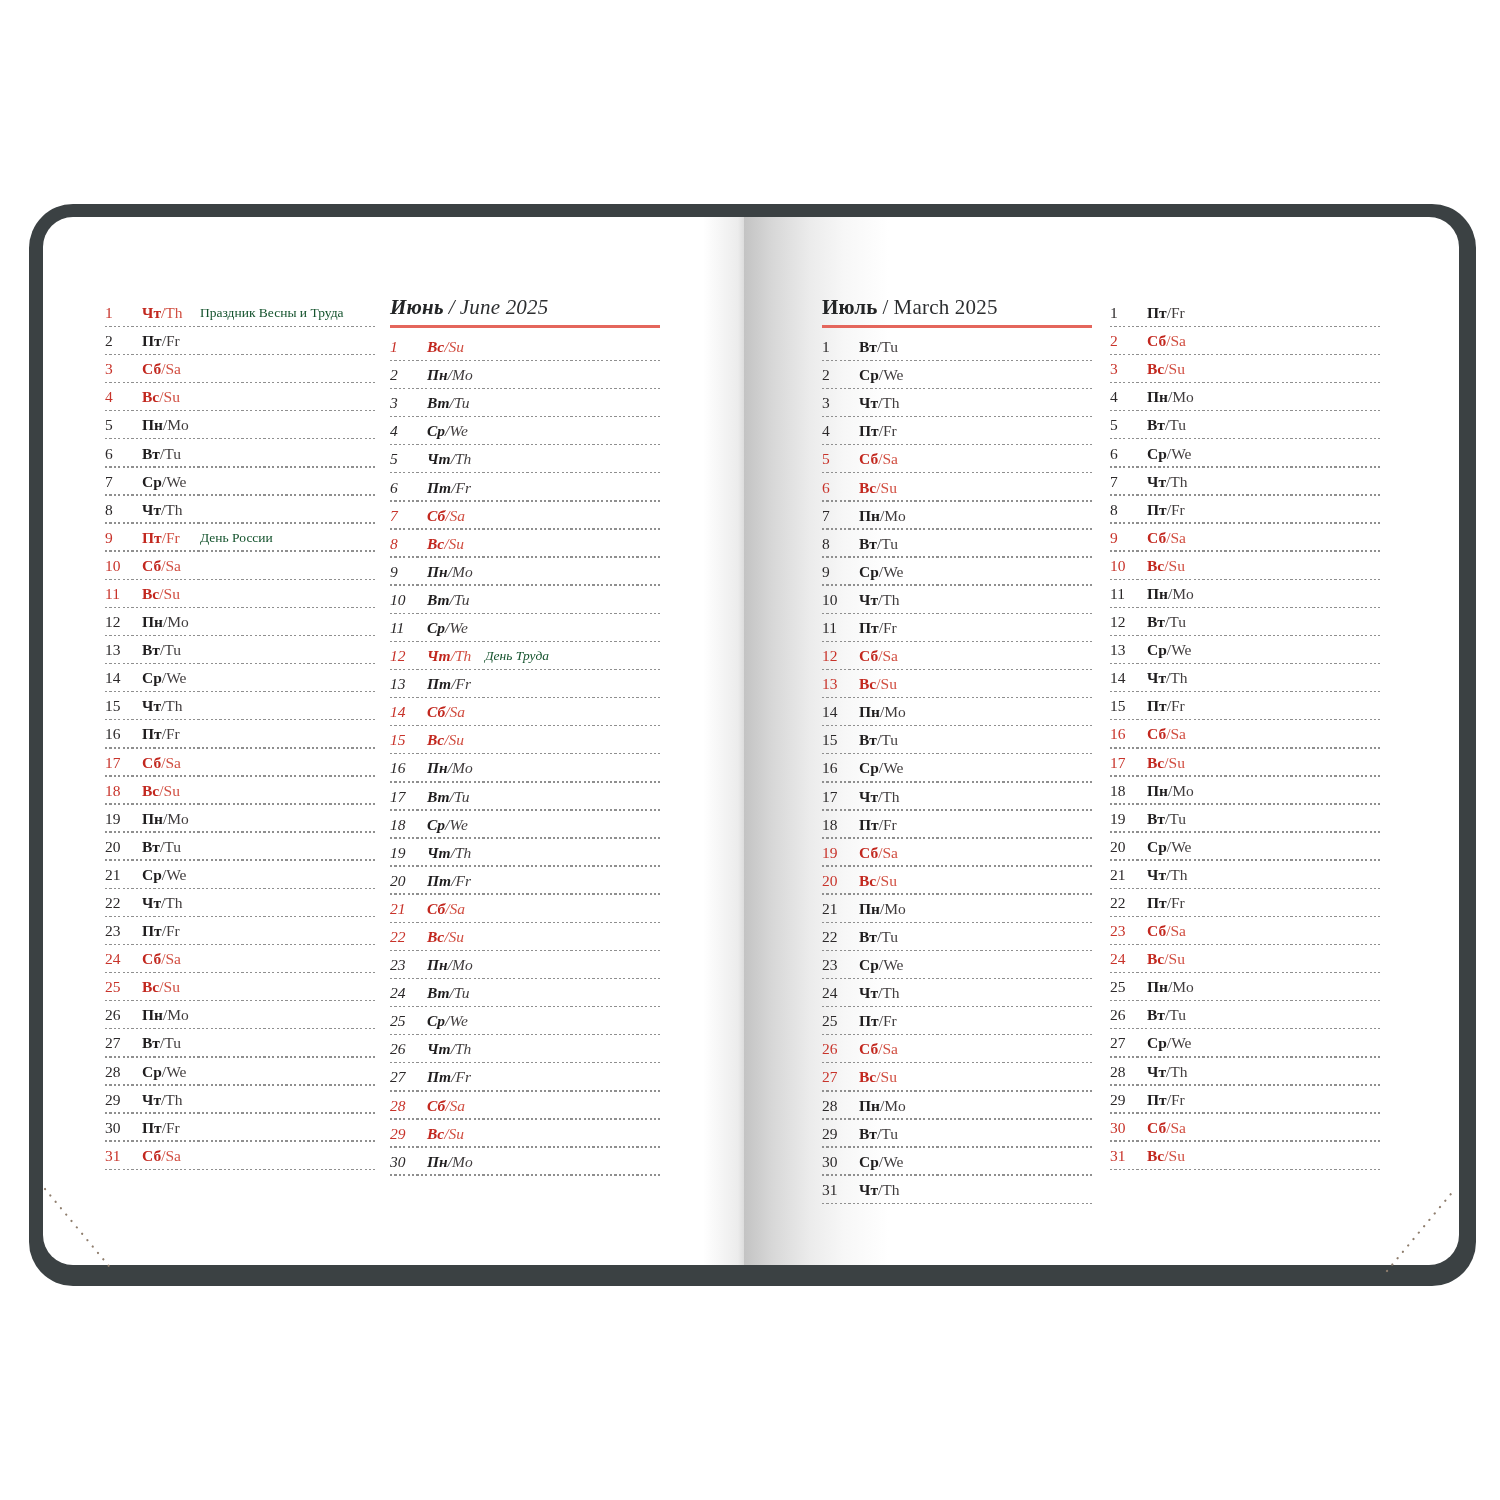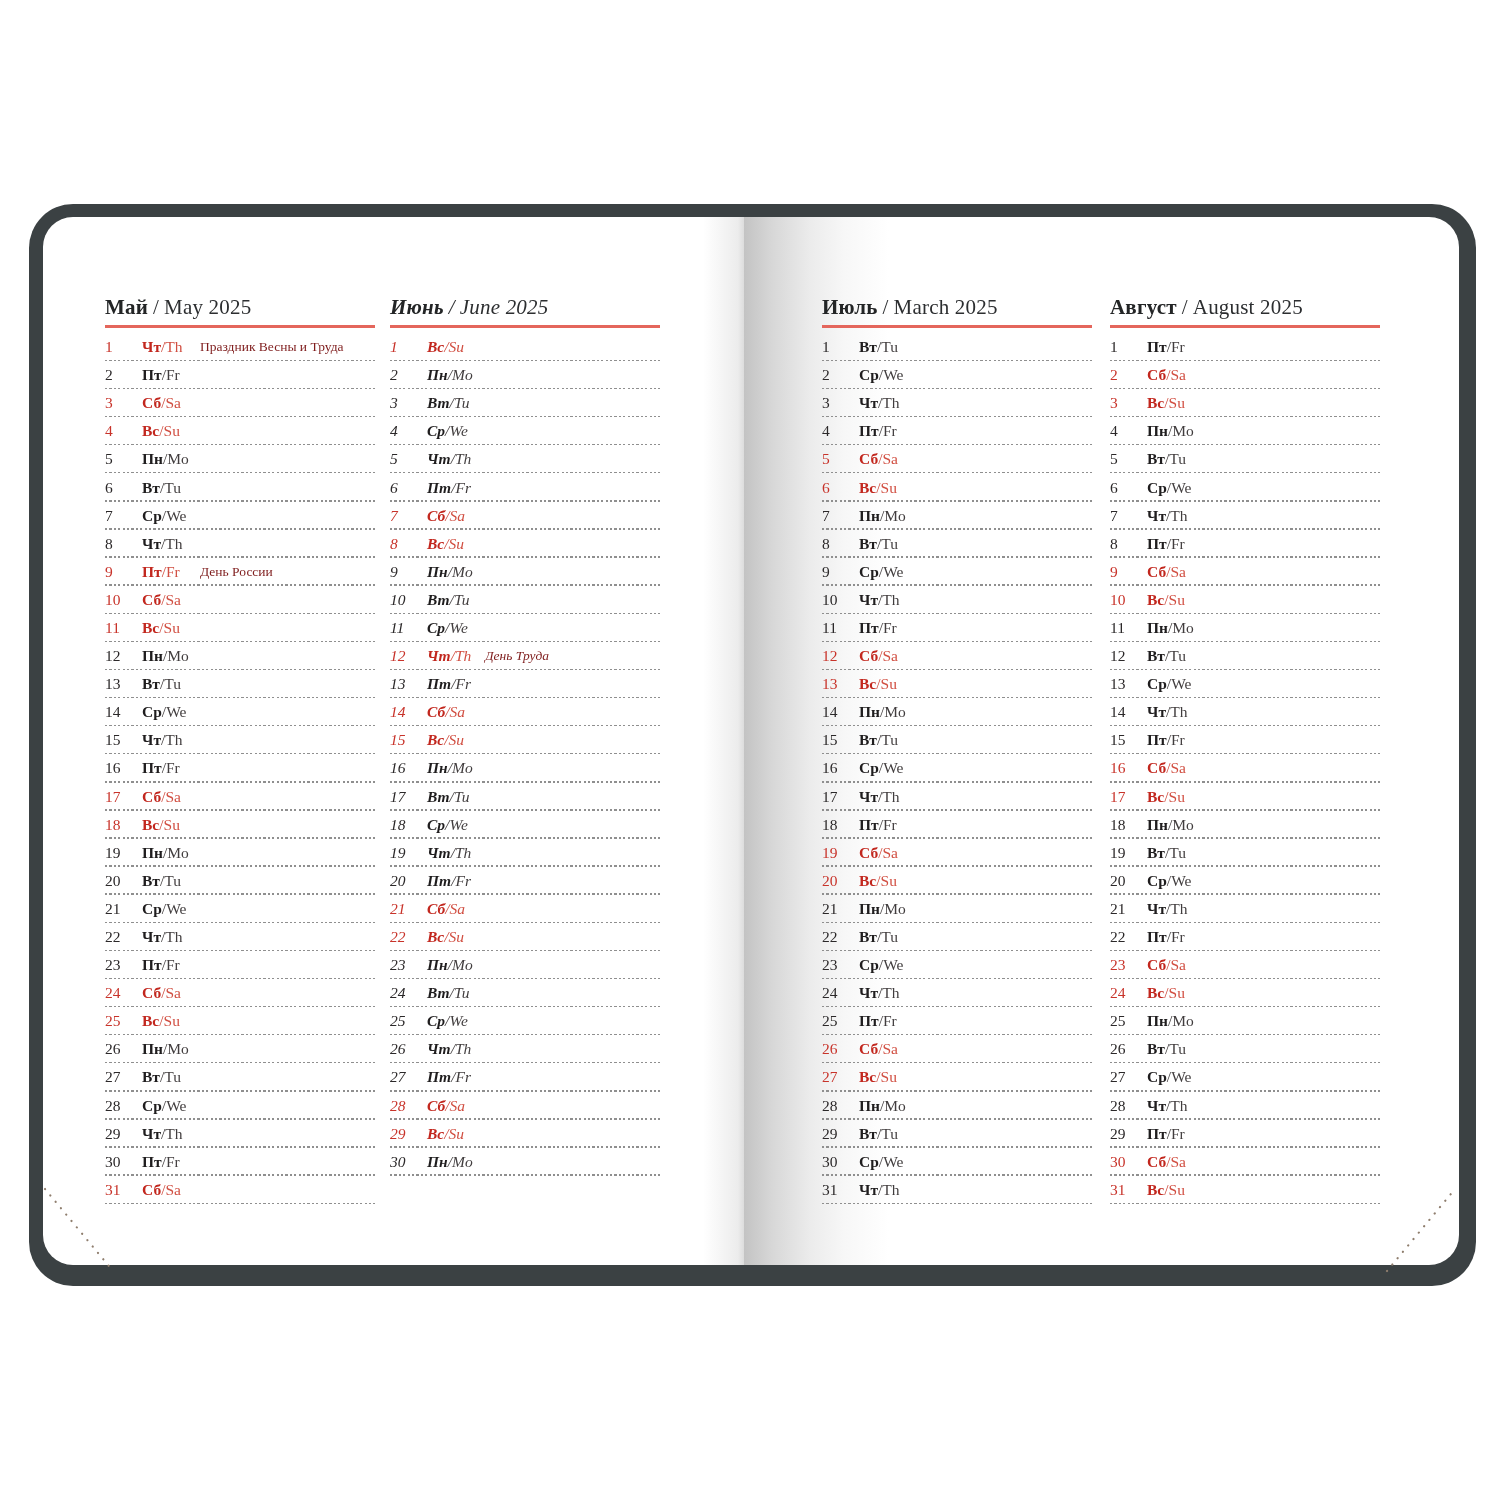--- a/index.html
+++ b/index.html
@@ -41,40 +41,39 @@
     font-size:15.5px;color:#262324;
   }
   .day-row::after{
     content:"";position:absolute;left:0;right:0;bottom:0;height:1.4px;
     background-image:repeating-linear-gradient(90deg,#8f8f8f 0 2.2px,transparent 2.2px 4.4px);
   }
   .day-row .num{flex:0 0 37px;color:#2b2829;}
   .day-row .dow{flex:0 0 58px;white-space:nowrap;}
   .day-row .dow b{font-weight:bold;color:#1f1d1e;}
   .day-row .dow .en{color:#413d3e;}
-  .day-row .note{font-size:13.5px;white-space:nowrap;color:#7f1d1d;}
+  .day-row .note{font-size:13.5px;white-space:nowrap;color:#14532d;}
   .day-row.red .num{color:#c8332a;}
   .day-row.red .dow b{color:#c2271e;}
   .day-row.red .dow .en{color:#d14e41;}
   
   .stitch-overlay{position:absolute;left:0;top:0;pointer-events:none;}
   .stitch{stroke:#8f7e6e;stroke-width:2.2;stroke-dasharray:0.1 8.2;stroke-linecap:round;fill:none;}
 </style>
 </head>
 <body>
 
 <div class="notebook">
   <div class="pages">
     <div class="page-left"></div>
     <div class="page-right"></div>
   </div>
 </div>
 
 <section class="month-col col-0">
-  <header class="month-header"><span class="ru">Май</span><span class="sep">/</span><span class="en">May 2025</span></header>
   <div class="day-list">
       <div class="day-row red">
         <span class="num">1</span>
         <span class="dow"><b>Чт</b><span class="en">/Th</span></span>
         <span class="note">Праздник Весны и Труда</span>
       </div>
       <div class="day-row">
         <span class="num">2</span>
         <span class="dow"><b>Пт</b><span class="en">/Fr</span></span>
       </div>
@@ -449,21 +448,20 @@
         <span class="dow"><b>Ср</b><span class="en">/We</span></span>
       </div>
       <div class="day-row">
         <span class="num">31</span>
         <span class="dow"><b>Чт</b><span class="en">/Th</span></span>
       </div>
     </div>
 </section>
 
 <section class="month-col col-3">
-  <header class="month-header"><span class="ru">Август</span><span class="sep">/</span><span class="en">August 2025</span></header>
   <div class="day-list">
       <div class="day-row">
         <span class="num">1</span>
         <span class="dow"><b>Пт</b><span class="en">/Fr</span></span>
       </div>
       <div class="day-row red">
         <span class="num">2</span>
         <span class="dow"><b>Сб</b><span class="en">/Sa</span></span>
       </div>
       <div class="day-row red">

